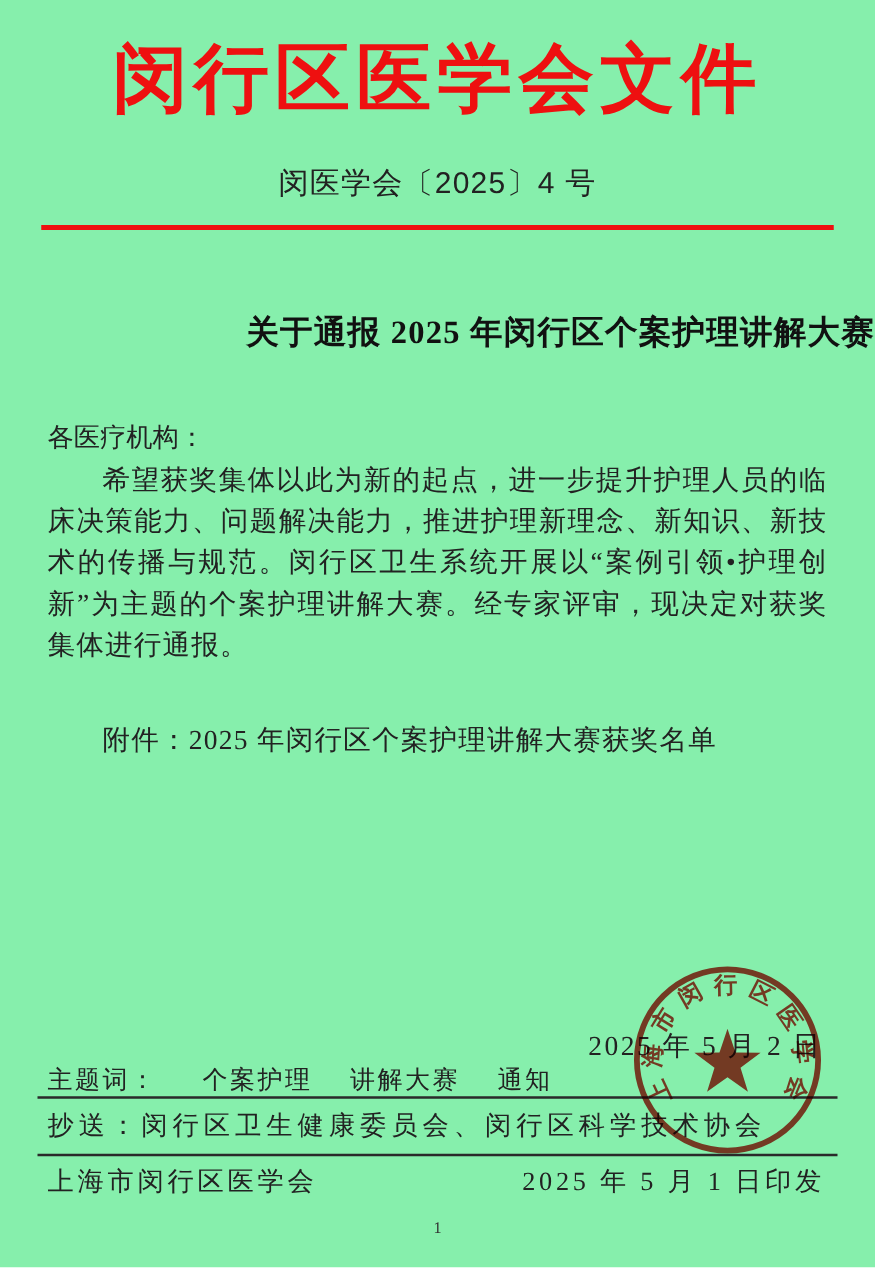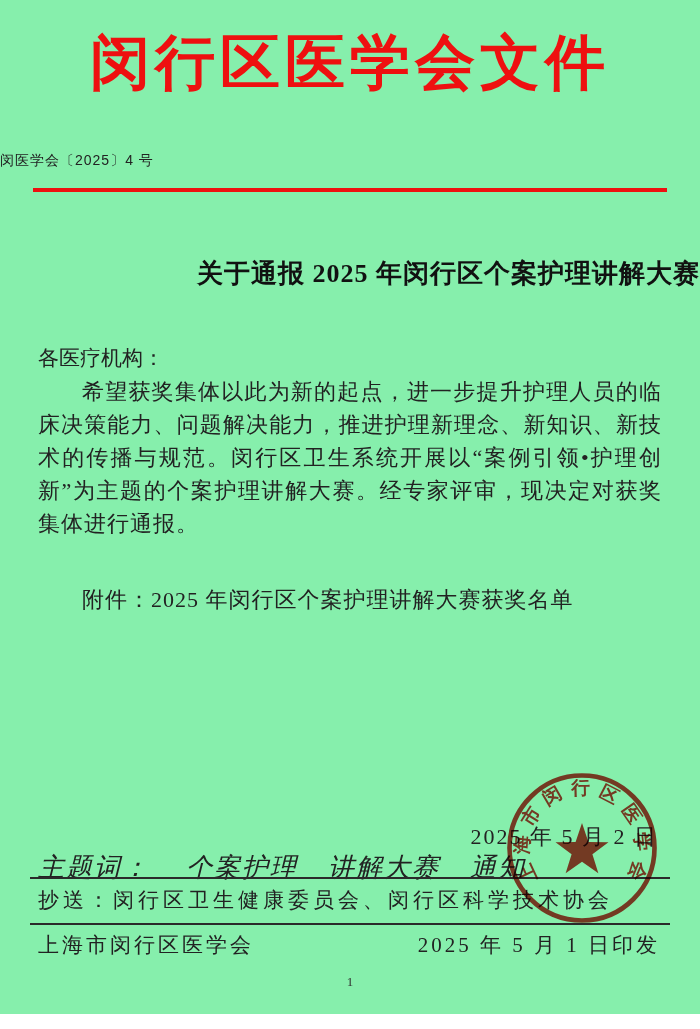--- a/index.html
+++ b/index.html
@@ -17,23 +17,24 @@
     text-align: center;
     font-family: "Liberation Sans", "DejaVu Sans", sans-serif;
     font-weight: 900;
     font-size: 60px;
     line-height: 1.3;
     letter-spacing: 5px;
     color: #ee1010;
     white-space: nowrap;
   }
   .doc-number {
-    margin-top: 50px;
+    margin-top: 28px;
+    text-align: center;
     font-family: "Liberation Sans", "DejaVu Sans", sans-serif;
-    font-size: 14px;
+    font-size: 24px;
     letter-spacing: 1px;
     color: #222222;
   }
   .red-rule {
     margin: 18px 33px 0 33px;
     height: 4px;
     background: #ee1010;
   }
   .doc-title {
     margin-top: 60px;
@@ -83,23 +84,22 @@
     z-index: 5;
   }
   .seal svg { width: 100%; height: 100%; }
   .subject-row {
     position: absolute;
     top: 850px;
     left: 38px;
     right: 38px;
     display: flex;
     align-items: center;
-    font-size: 26px;
+    font-size: 20px;
     letter-spacing: 2px;
-    font-style: italic;
   }
   .subject-label { margin-right: 36px; }
   .subject-term { margin-right: 30px; }
   .rule {
     position: absolute;
     left: 30px;
     width: 640px;
     height: 2px;
     background: #2a2a2a;
   }

